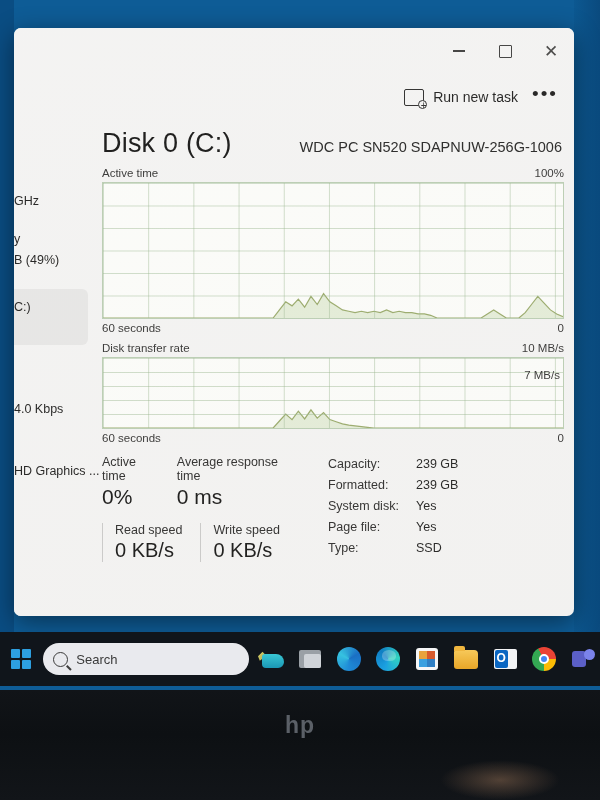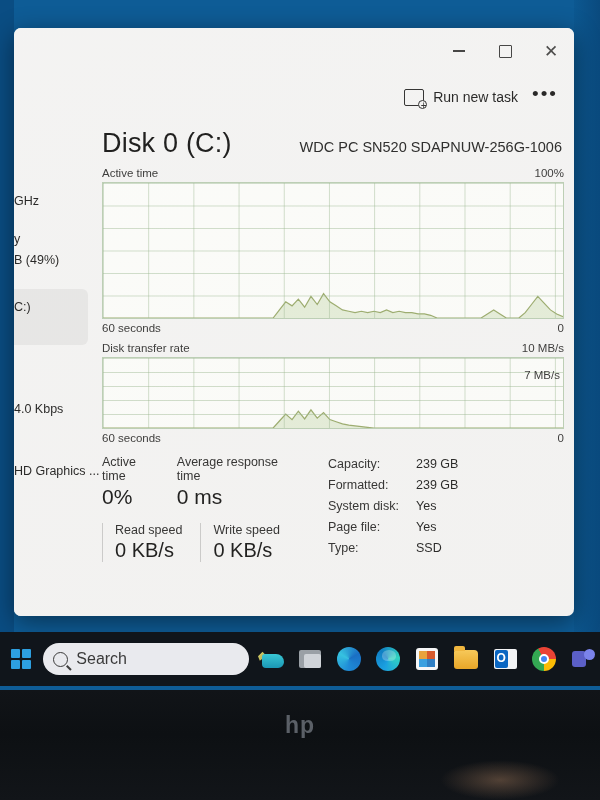--- a/index.html
+++ b/index.html
@@ -54,21 +54,21 @@
     box-sizing:border-box;position:relative;
   }
   #search-pill .mag{
     width:13px;height:13px;border:1.6px solid #3c3c3c;border-radius:50%;
     position:relative;margin-right:8px;flex:none;
   }
   #search-pill .mag:after{
     content:"";position:absolute;right:-5px;bottom:-3px;width:6px;height:1.6px;
     background:#3c3c3c;transform:rotate(45deg);
   }
-  #search-text{color:#3a3a3a;font-size:16px;}
+  #search-text{color:#3a3a3a;font-size:13px;}
   .tb-icon{
     width:34px;height:34px;margin-left:5px;border-radius:5px;
     display:flex;align-items:center;justify-content:center;position:relative;flex:none;
   }
   
   .ic-tools{background:none;}
   .ic-tools .wrench{
     width:18px;height:18px;position:absolute;left:4px;top:8px;
     background:linear-gradient(135deg,#d9d26a,#8e8a3d);
     clip-path:polygon(0 35%,25% 10%,45% 30%,100% 85%,85% 100%,30% 45%,10% 60%);

